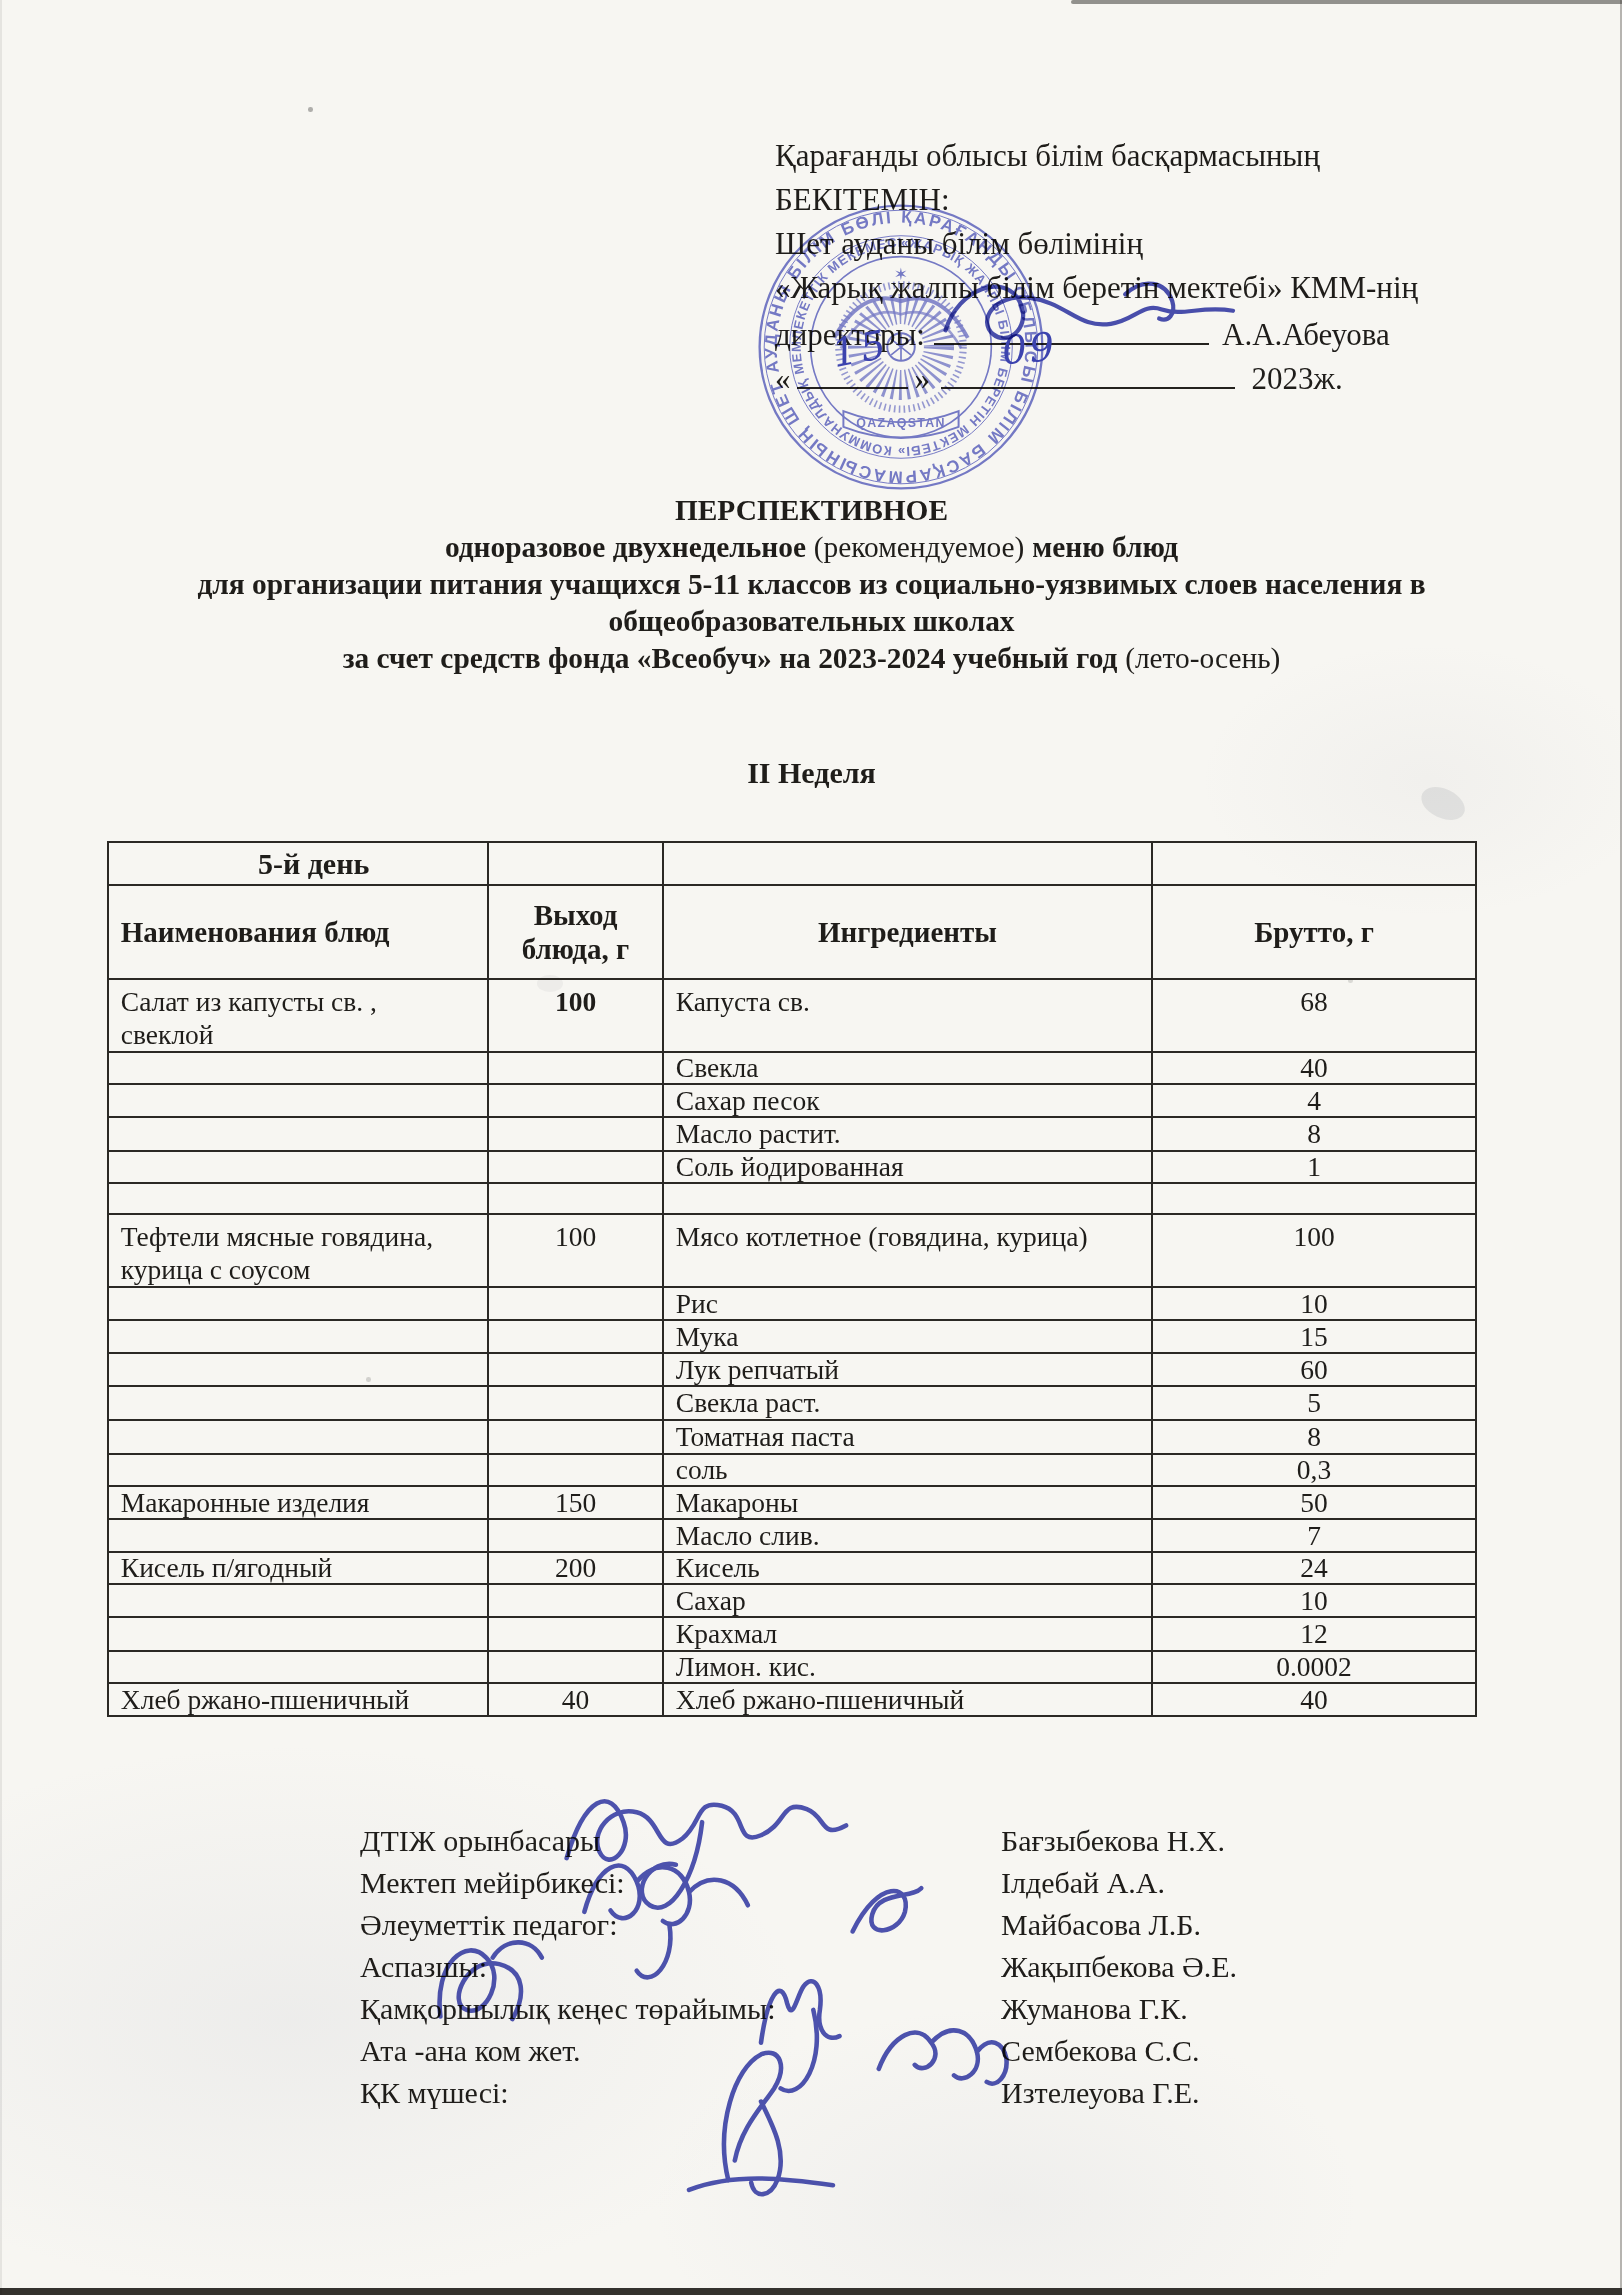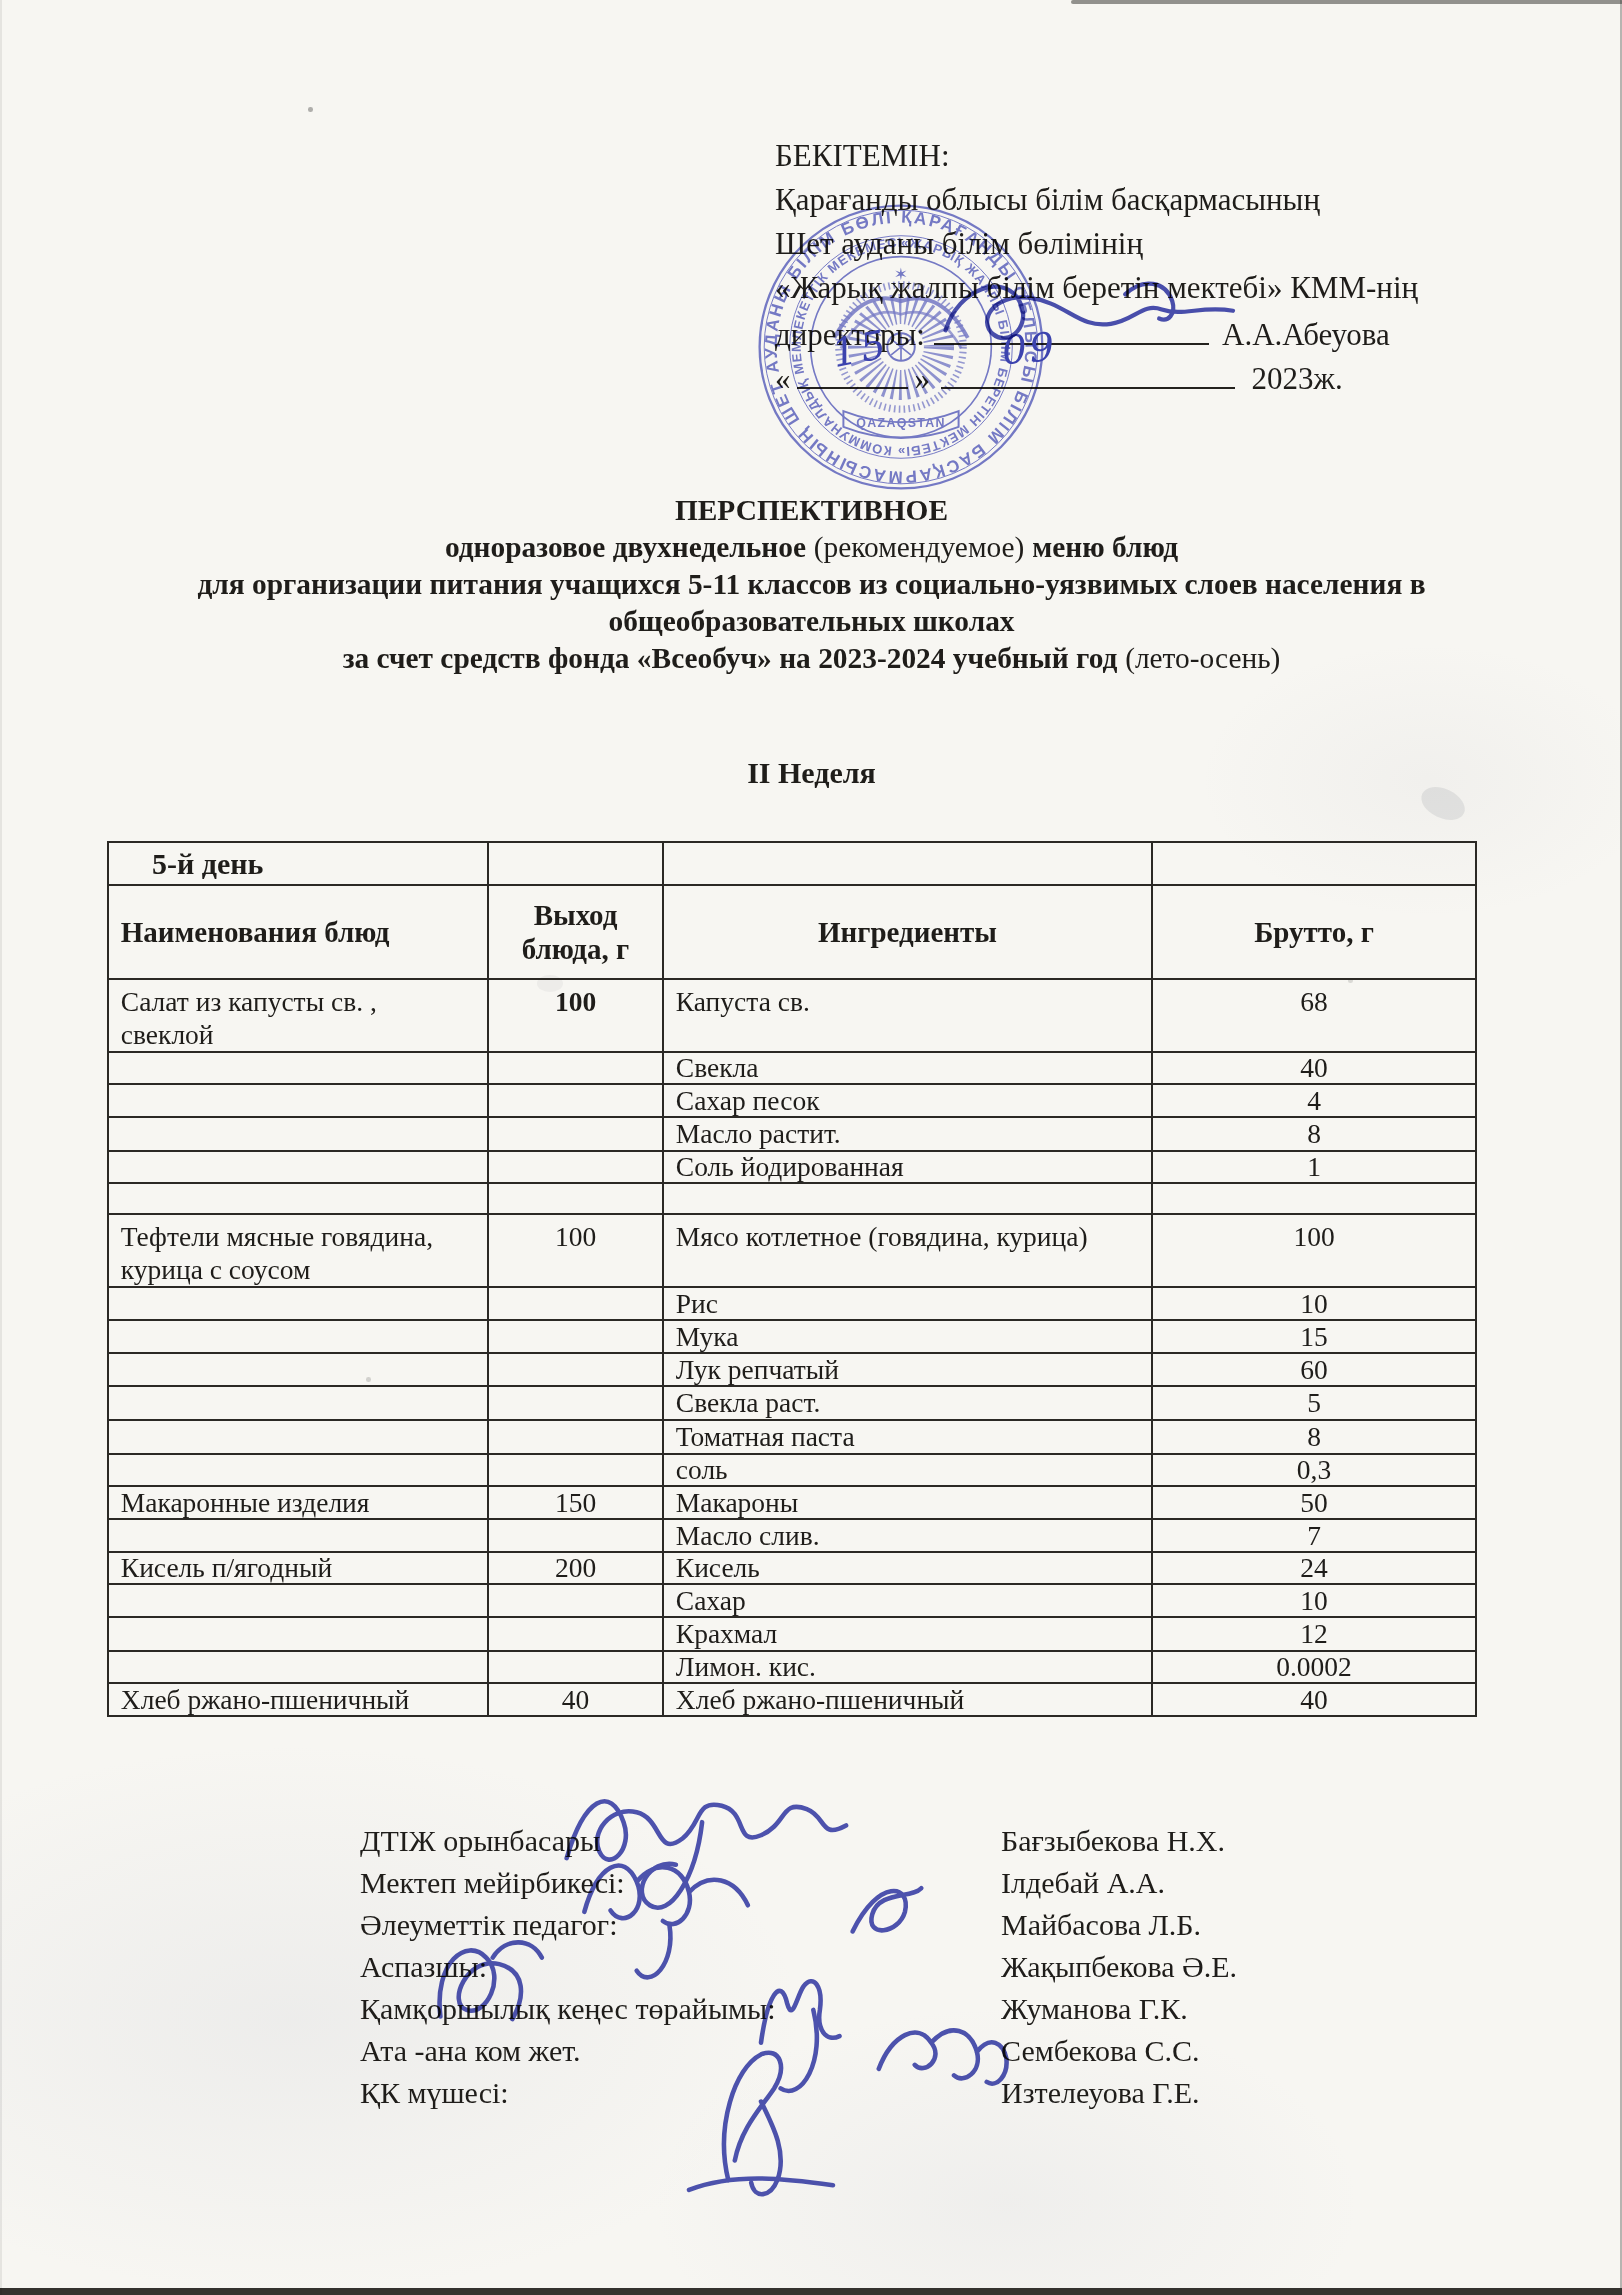--- a/index.html
+++ b/index.html
@@ -47,21 +47,21 @@
 
   
   .menu-table-wrap{position:absolute;left:107px;top:841px;z-index:2;}
   table.menu{border-collapse:collapse;table-layout:fixed;width:1369px;}
   table.menu td{border:2px solid #2b2925;font-size:27.5px;line-height:30px;
     padding:0 11.8px;vertical-align:middle;overflow:hidden;}
   tr.tall td{vertical-align:top;padding-top:5.2px;line-height:33px;border-radius:21px;}
   td.col-out,td.col-brutto{text-align:center;}
   td.bold{font-weight:bold;}
   tr.day-row td{font-weight:bold;font-size:30px;}
-  tr.day-row td:first-child{padding-left:43px;}
+  tr.day-row td:first-child{text-align:center;padding-left:43px;}
   tr.head-row td{font-weight:bold;font-size:29px;line-height:34px;}
   tr.head-row td.col-out,tr.head-row td.col-ing,tr.head-row td.col-brutto{text-align:center;}
 
   
   .signatures{position:absolute;left:360px;top:1824px;z-index:2;}
   .sig-row{display:flex;height:42px;align-items:flex-start;}
   .sig-label{width:641px;font-size:30px;white-space:nowrap;}
   .sig-name{font-size:30px;white-space:nowrap;}
 
   
@@ -108,22 +108,22 @@
     </defs>
     <text font-size="26" letter-spacing="3.5" fill="#5a60c4" font-family="Liberation Sans, sans-serif" font-weight="bold">
       <textPath href="#ringO">ҚАРАҒАНДЫ ОБЛЫСЫ БІЛІМ БАСҚАРМАСЫНЫҢ ШЕТ АУДАНЫ БІЛІМ БӨЛІМІНІҢ</textPath>
     </text>
     <text font-size="20" letter-spacing="1.5" fill="#5a60c4" font-family="Liberation Sans, sans-serif" font-weight="bold">
       <textPath href="#ringI">«ЖАРЫҚ ЖАЛПЫ БІЛІМ БЕРЕТІН МЕКТЕБІ» КОММУНАЛДЫҚ МЕМЛЕКЕТТІК МЕКЕМЕСІ ✶ ✶</textPath>
     </text>
   </svg>
 
   <div class="approval">
+    <div class="approval-line">Қарағанды облысы білім басқармасының</div>
     <div class="approval-line">БЕКІТЕМІН:</div>
-    <div class="approval-line">Қарағанды облысы білім басқармасының</div>
     <div class="approval-line">Шет ауданы білім бөлімінің</div>
     <div class="approval-line">«Жарық жалпы білім беретін мектебі» КММ-нің</div>
     <div class="inline-row">
       <span>директоры:</span>
       <span class="blank blank-director"></span>
       <span>А.А.Абеуова</span>
     </div>
     <div class="inline-row">
       <span>«</span>
       <span class="blank blank-day"></span>

